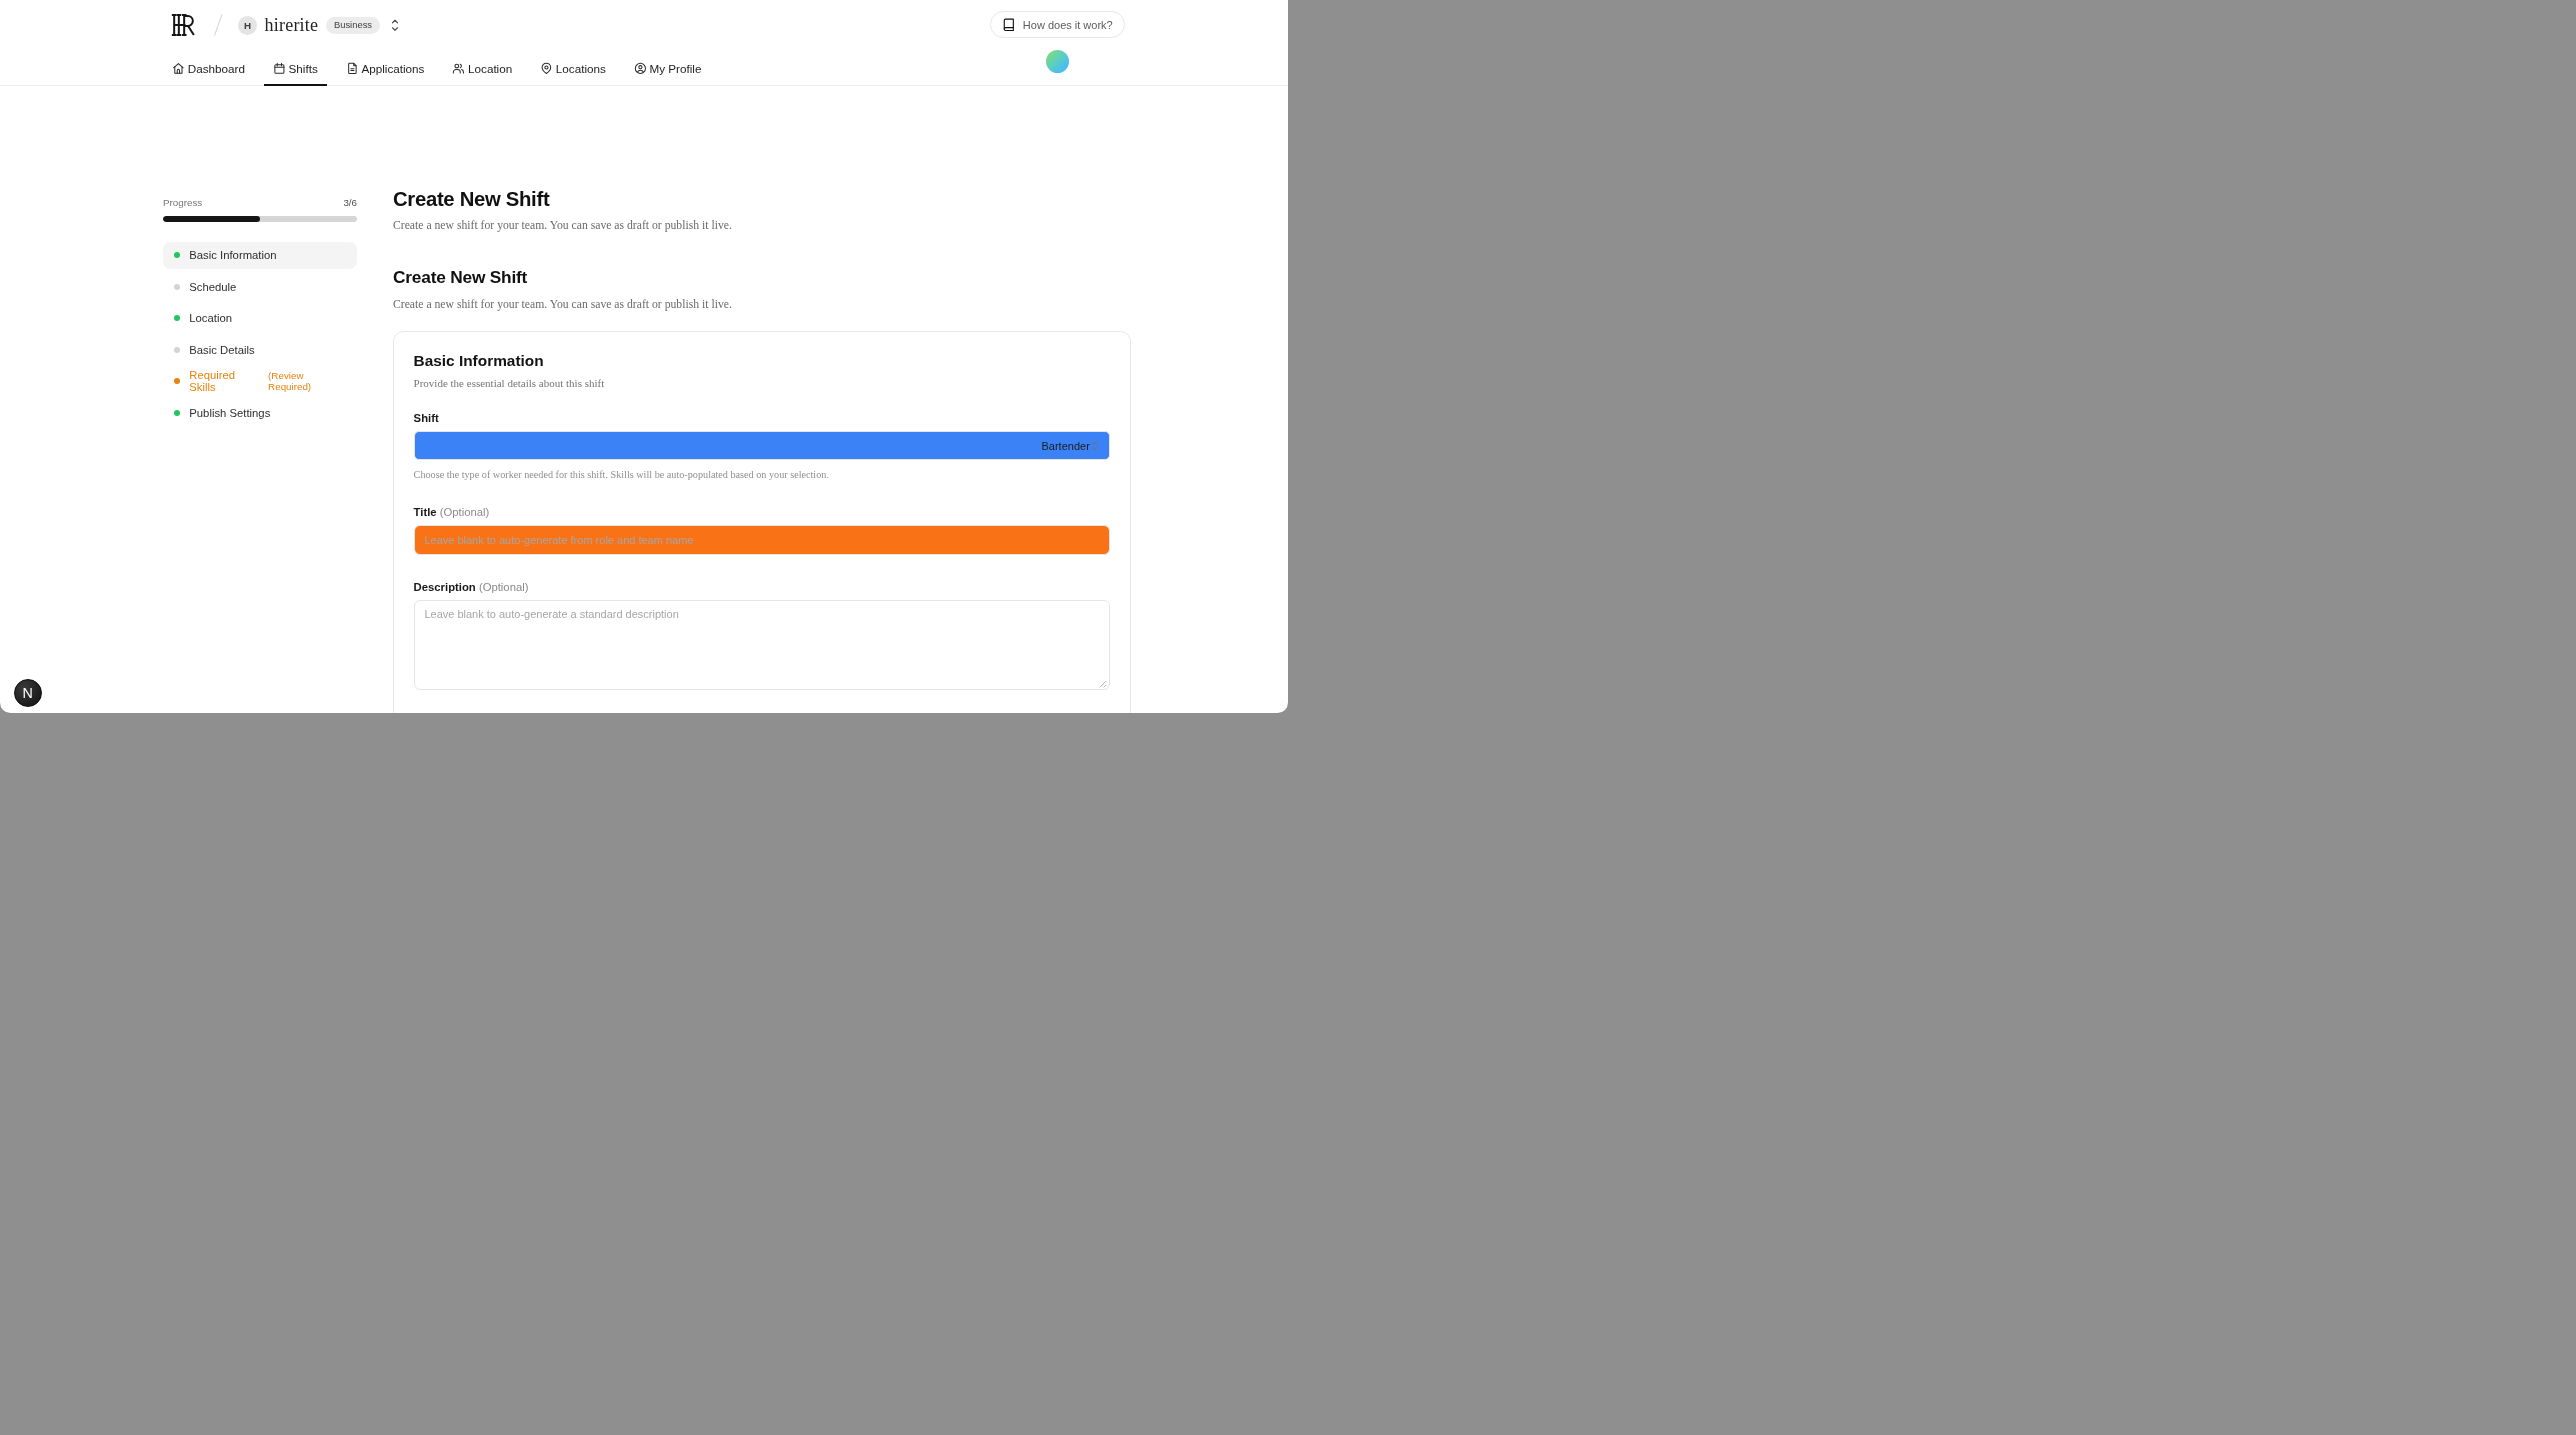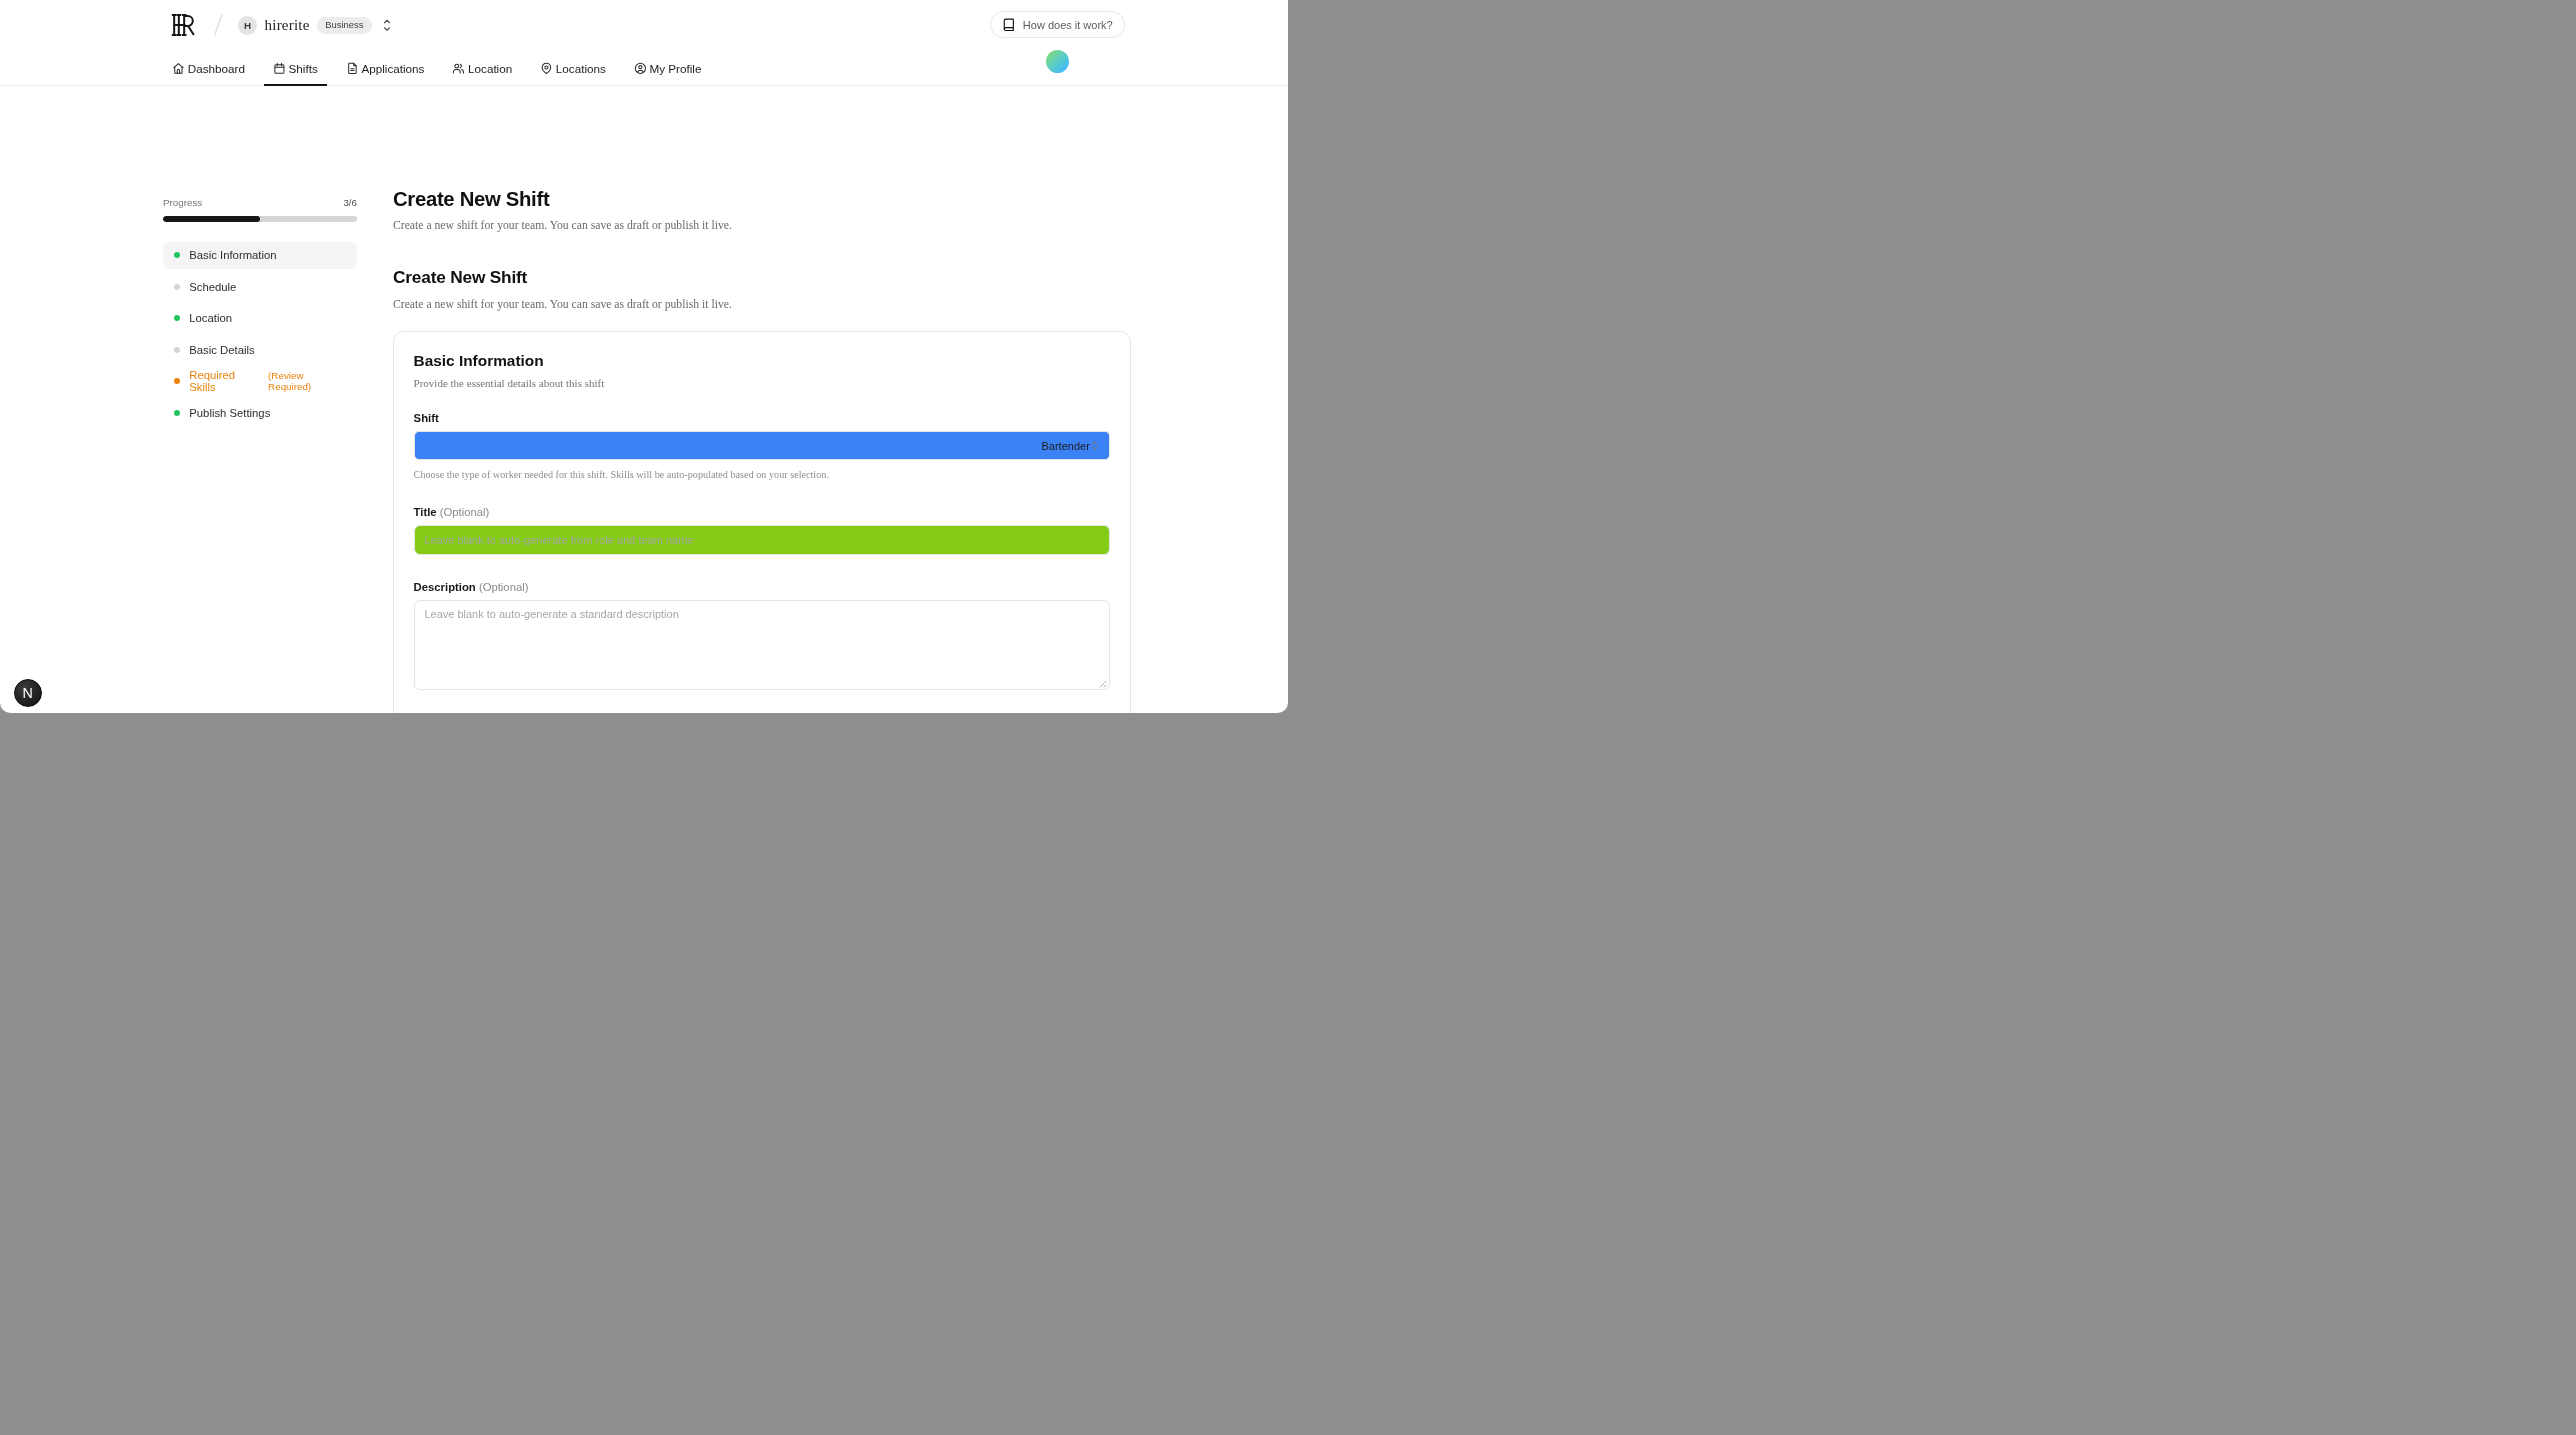--- a/index.html
+++ b/index.html
@@ -20,21 +20,21 @@
   .header { position: relative; height: 86px; background: #fff; border-bottom: 0.8px solid #ececec; }
   .header-top { position: absolute; left: 169px; top: 9px; height: 32px; display: flex; align-items: center; }
   .logo { display: inline-flex; align-items: center; margin-right: 16.6px; cursor: pointer; }
   .crumb-slash { margin-right: 15px; }
   .org-switcher { display: inline-flex; align-items: center; gap: 7.5px; cursor: pointer; }
   .org-avatar {
     width: 19px; height: 19px; border-radius: 50%; background: #e4e4e4;
     display: inline-flex; align-items: center; justify-content: center;
     font-size: 9.8px; font-weight: 600; color: #3d3d3d;
   }
-  .org-name { font-family: "Liberation Serif", serif; font-size: 15px; color: #242424; letter-spacing: 0.2px; }
+  .org-name { font-family: "Liberation Serif", serif; font-size: 18px; color: #242424; letter-spacing: 0.2px; }
   .org-badge {
     background: #ececec; color: #3f3f3f; font-size: 9.4px; line-height: 1;
     padding: 3.8px 8.3px; border-radius: 752px; white-space: nowrap;
   }
   .org-caret { display: inline-flex; color: #555; margin-left: 1.5px; }
 
   .header-right { position: absolute; right: 163px; top: 11.3px; display: flex; align-items: center; gap: 11.3px; flex-direction: column; }
   .help-pill {
     display: inline-flex; align-items: center; gap: 6.8px; height: 27px; padding: 0 11.3px;
     border: 0.8px solid #e7e7e7; border-radius: 752px; background: #fff; cursor: pointer;
@@ -106,21 +106,21 @@
     margin-top: 6.8px; height: 29px; border: 0.8px solid #e5e5e5; border-radius: 5px; background: #3b82f6;
     display: flex; align-items: center; justify-content: flex-end; padding: 0 9.8px;
     font-size: 11px; color: #1c1c1c; cursor: pointer;
   }
   .select .chev { display: inline-flex; color: #737373; }
   .helper {
     margin-top: 9px; font-family: "Liberation Serif", serif; font-size: 10.2px; color: #8f8f8f;
   }
   .text-input {
     margin-top: 6.8px; width: 100%; height: 30px; border: 0.8px solid #e5e5e5; border-radius: 6px;
-    padding: 0 9.8px; font-size: 11px; color: #1c1c1c; background: #84cc16; outline: none;
+    padding: 0 9.8px; font-size: 11px; color: #1c1c1c; background: #f97316; outline: none;
     font-family: "Liberation Sans", sans-serif;
   }
   .text-input::placeholder, .textarea::placeholder { color: #a6a6a6; opacity: 1; }
   .textarea-wrap { position: relative; margin-top: 6.8px; }
   .textarea {
     width: 100%; height: 90px; border: 0.8px solid #e5e5e5; border-radius: 6px;
     padding: 7.5px 9.8px; font-size: 11px; color: #1c1c1c; background: #fff; outline: none;
     resize: none; font-family: "Liberation Sans", sans-serif;
   }
   .resize-grip { position: absolute; right: 3px; bottom: 4.5px; cursor: nwse-resize; color: #9a9a9a; }

